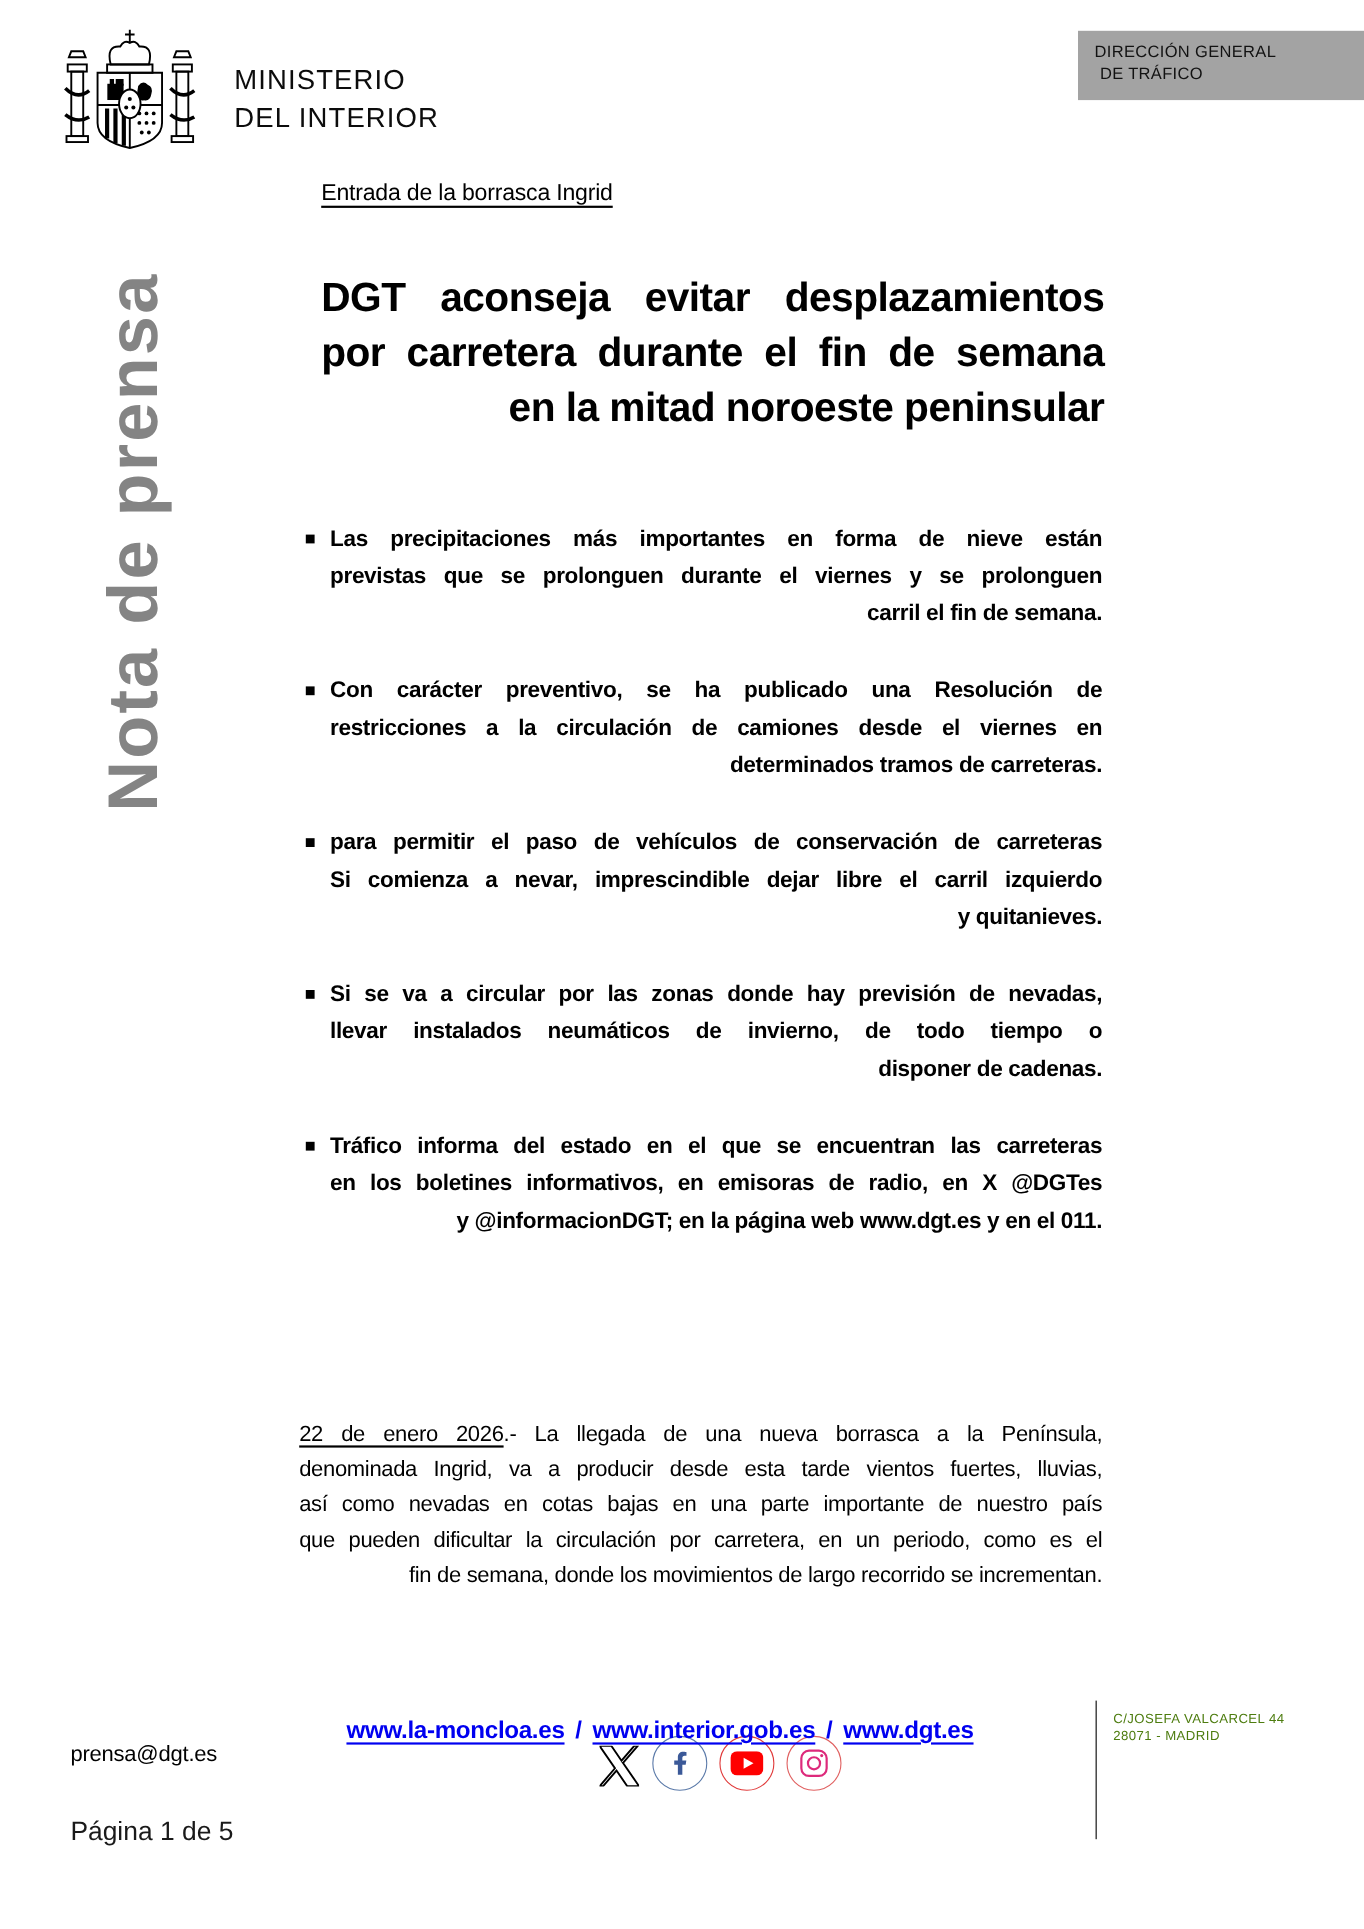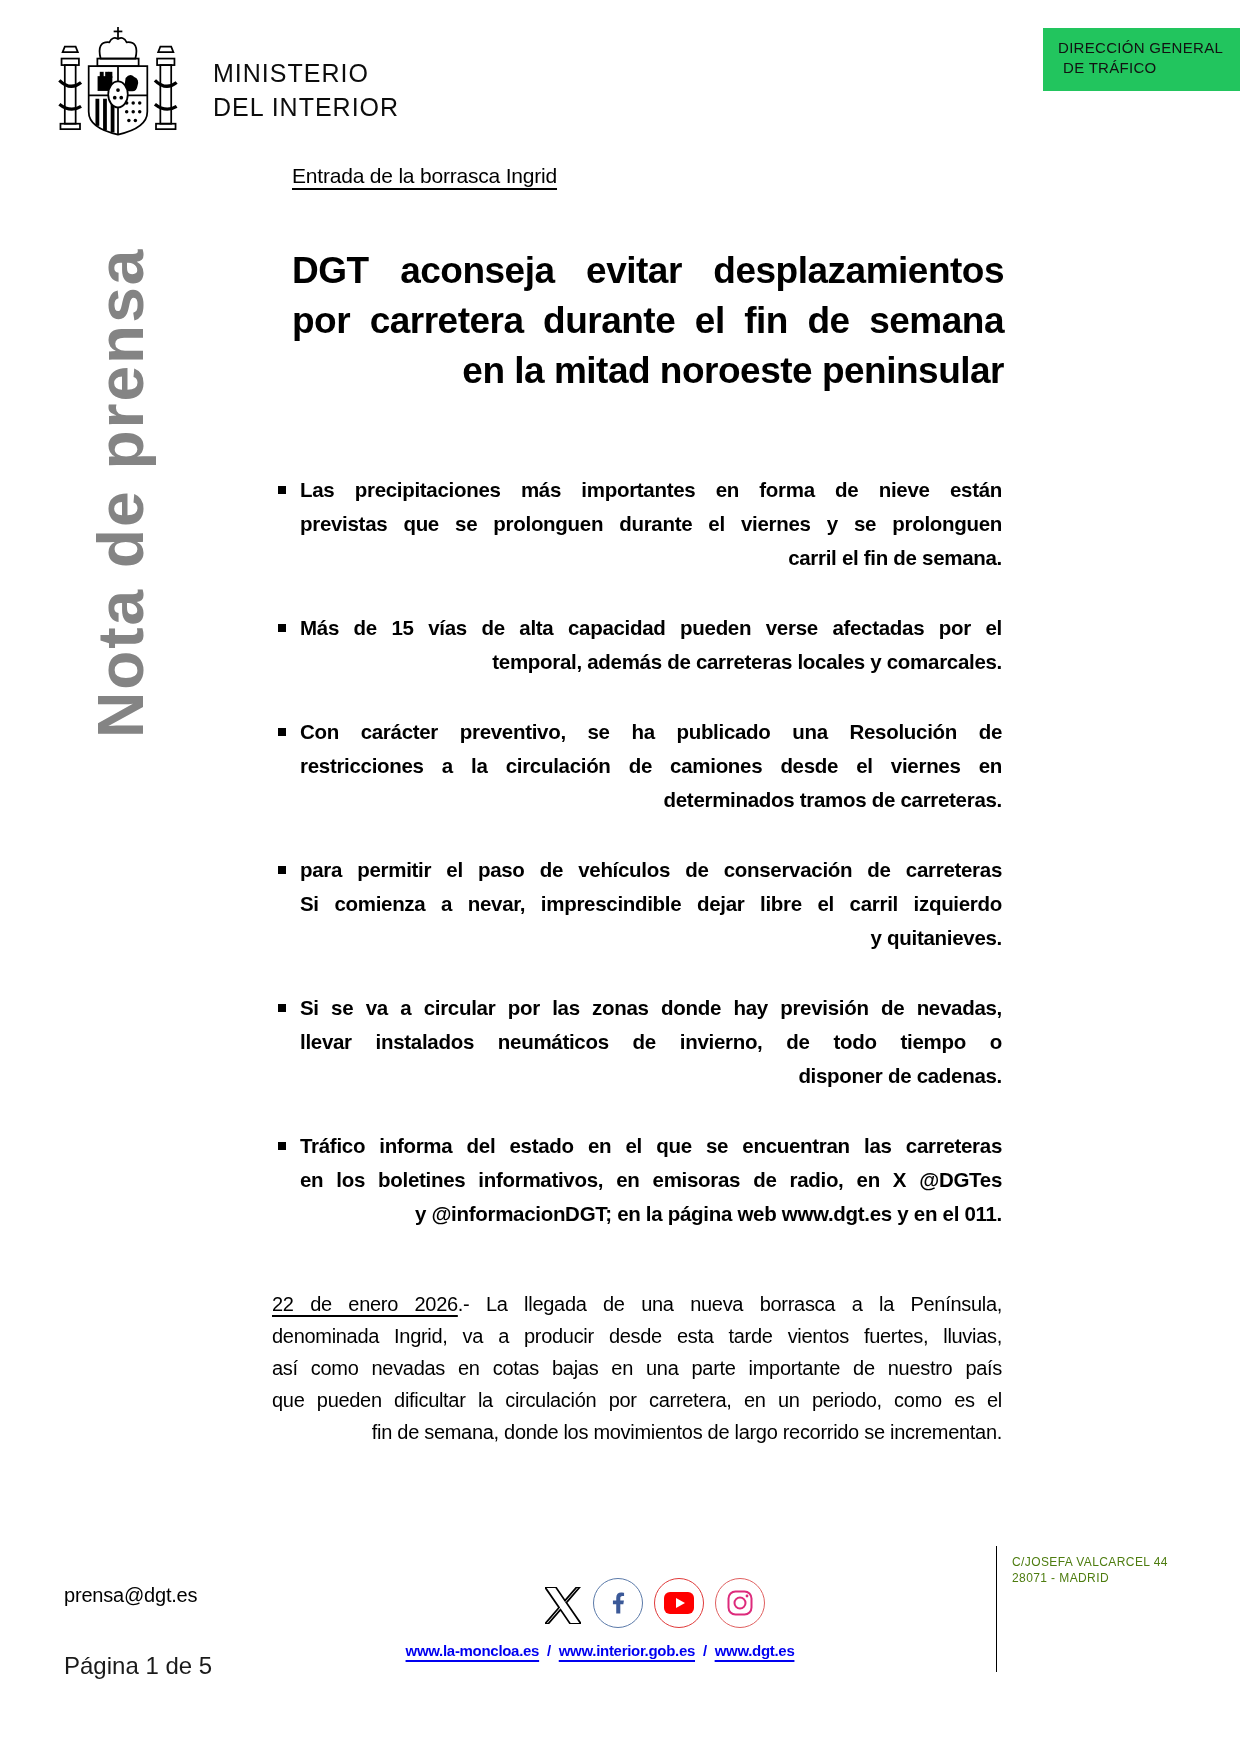--- a/index.html
+++ b/index.html
@@ -13,22 +13,22 @@
   }
   .page { position: absolute; inset: 0; background: #fff; }
 
   
   .crest { position: absolute; left: 58px; top: 26px; width: 120px; height: 114px; }
   .ministry {
     position: absolute; left: 213px; top: 56px;
     font-size: 25px; line-height: 34px; letter-spacing: 1px; color: #0c0c0c;
   }
   .dept-box {
-    position: absolute; right: 0; top: 28px; width: 197px; height: 63px;
-    background: #22c55e; color: #121212;
+    position: absolute; right: 0; top: 28px; width: 260px; height: 63px;
+    background: #a3a3a3; color: #121212;
     padding: 10px 8px 0 15px;
     font-size: 15px; line-height: 20px; letter-spacing: 0.3px;
   }
   .dept-box .l2 { padding-left: 5px; }
 
   
   .press-label {
     position: absolute; left: 84px; top: 200px; height: 538px; width: 80px;
     writing-mode: vertical-rl; transform: rotate(180deg);
     font-size: 64px; font-weight: bold; letter-spacing: 2px;
@@ -74,22 +74,22 @@
   .soc-circle {
     width: 50px; height: 50px; border-radius: 50%;
     display: flex; align-items: center; justify-content: center;
     margin-right: 11px; background: #fff;
   }
   .fb-circle { border: 1.5px solid #5b7aa9; }
   .yt-circle { border: 1.5px solid #e03a3a; }
   .ig-circle { border: 1.5px solid #e06060; }
 
   .links {
-    position: absolute; left: 300px; top: 1642px; width: 600px; text-align: center;
-    font-size: 15px; font-weight: bold; color: #0000f0; letter-spacing: -0.3px;
+    position: absolute; left: 300px; top: 1560px; width: 600px; text-align: center;
+    font-size: 22px; font-weight: bold; color: #0000f0; letter-spacing: -0.3px;
   }
   .links .lnk { text-decoration: underline; text-decoration-thickness: 2px; text-underline-offset: 4px; cursor: pointer; }
   .links .sep { text-decoration: none; padding: 0 4px; }
 
   .footer-divider { position: absolute; left: 996px; top: 1546px; height: 126px; width: 0; border-left: 1.5px solid #000; }
   .address {
     position: absolute; left: 1012px; top: 1554px;
     font-size: 12px; line-height: 16px; letter-spacing: 0.4px; color: #4d7c0f;
   }
 </style>
@@ -171,25 +171,20 @@
 
   <div class="bullets">
 
     <div class="bullet">
       <span class="marker"></span>
       <div class="jline">Las precipitaciones más importantes en forma de nieve están</div>
       <div class="jline">previstas que se prolonguen durante el viernes y se prolonguen</div>
       <div class="lline">carril el fin de semana.</div>
     </div>
 
-    <div class="bullet">
-      <span class="marker"></span>
-      <div class="jline">Más de 15 vías de alta capacidad pueden verse afectadas por el</div>
-      <div class="lline">temporal, además de carreteras locales y comarcales.</div>
-    </div>
 
     <div class="bullet">
       <span class="marker"></span>
       <div class="jline">Con carácter preventivo, se ha publicado una Resolución de</div>
       <div class="jline">restricciones a la circulación de camiones desde el viernes en</div>
       <div class="lline">determinados tramos de carreteras.</div>
     </div>
 
     <div class="bullet">
       <span class="marker"></span>

